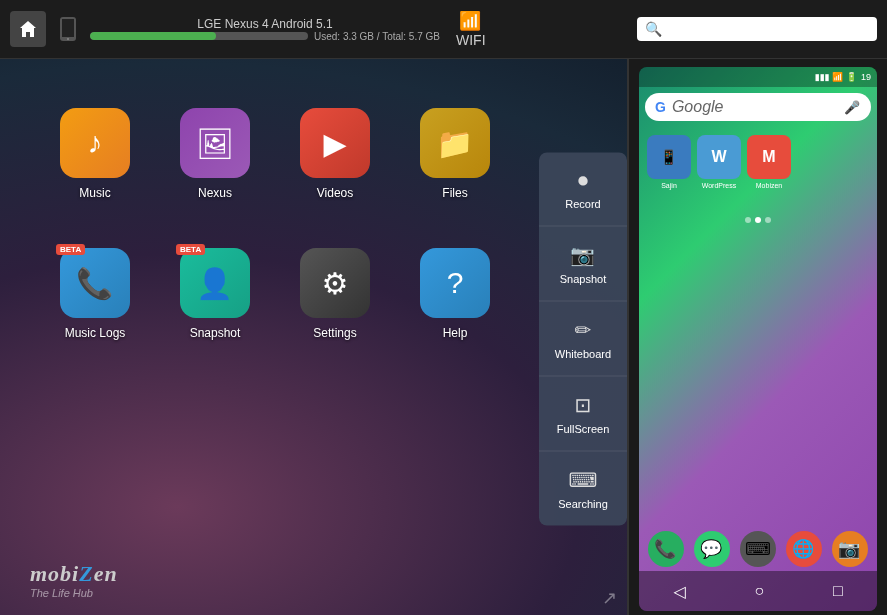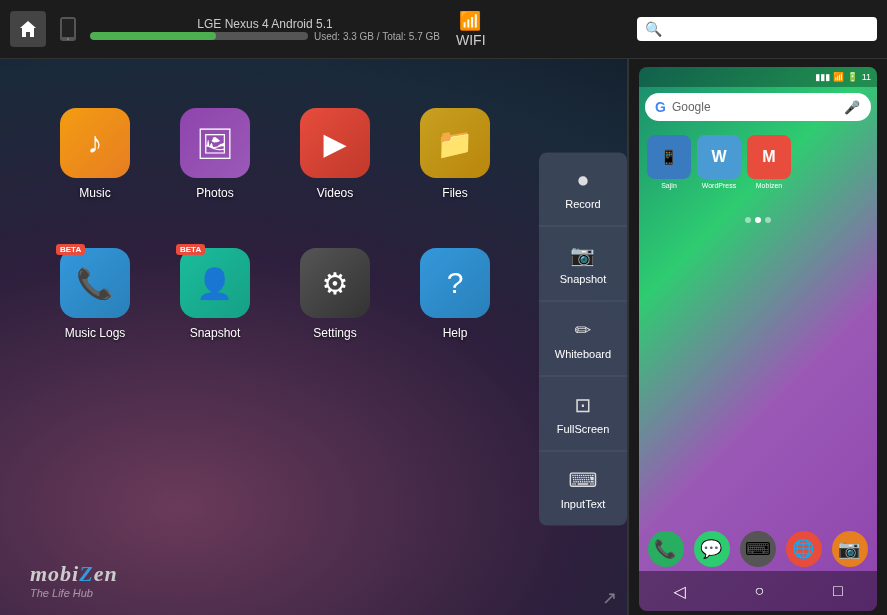--- a/index.html
+++ b/index.html
@@ -388,21 +388,21 @@
 
         <span style="font-size:30px;color:white;">♪</span>
       </div>
       <div class="app-label">Music</div>
     </div>
       <div class="app-item">
       <div class="app-icon icon-photos">
 
         <span style="font-size:30px;color:white;">🖼</span>
       </div>
-      <div class="app-label">Photos</div>
+      <div class="app-label">Nexus</div>
     </div>
       <div class="app-item">
       <div class="app-icon icon-videos">
 
         <span style="font-size:30px;color:white;">▶</span>
       </div>
       <div class="app-label">Videos</div>
     </div>
       <div class="app-item">
       <div class="app-icon icon-files">
@@ -453,36 +453,36 @@
       <div class="toolbar-item">
       <span class="toolbar-icon">✏</span>
       <span>Whiteboard</span>
     </div>
       <div class="toolbar-item">
       <span class="toolbar-icon">⊡</span>
       <span>FullScreen</span>
     </div>
       <div class="toolbar-item">
       <span class="toolbar-icon">⌨</span>
-      <span>InputText</span>
+      <span>Searching</span>
     </div>
     </div>
 
   <div class="phone-mockup">
     <div class="phone-inner">
       <div class="phone-screen">
         <div class="phone-status-bar">
           <span class="status-icon">▮▮▮</span>
           <span class="status-icon">📶</span>
           <span class="status-icon">🔋</span>
-          <span class="status-icon">11</span>
+          <span class="status-icon">19</span>
         </div>
         <div class="phone-google-bar">
           <span style="font-size:14px;font-weight:bold;color:#4285F4;">G</span>
-          <span style="color:#666;font-size:12px;">Google</span>
+          <span style="color:#666;font-size:16px;font-style:italic;">Google</span>
           <span style="margin-left:auto;">🎤</span>
         </div>
         <div class="phone-apps-row">
           <div style="display:flex;flex-direction:column;align-items:center;">
             <div class="phone-app-icon" style="background:#3a7bbf;">
               <span style="font-size:14px;">📱</span>
             </div>
             <div class="phone-app-label">Sajin</div>
           </div>
           <div style="display:flex;flex-direction:column;align-items:center;">

